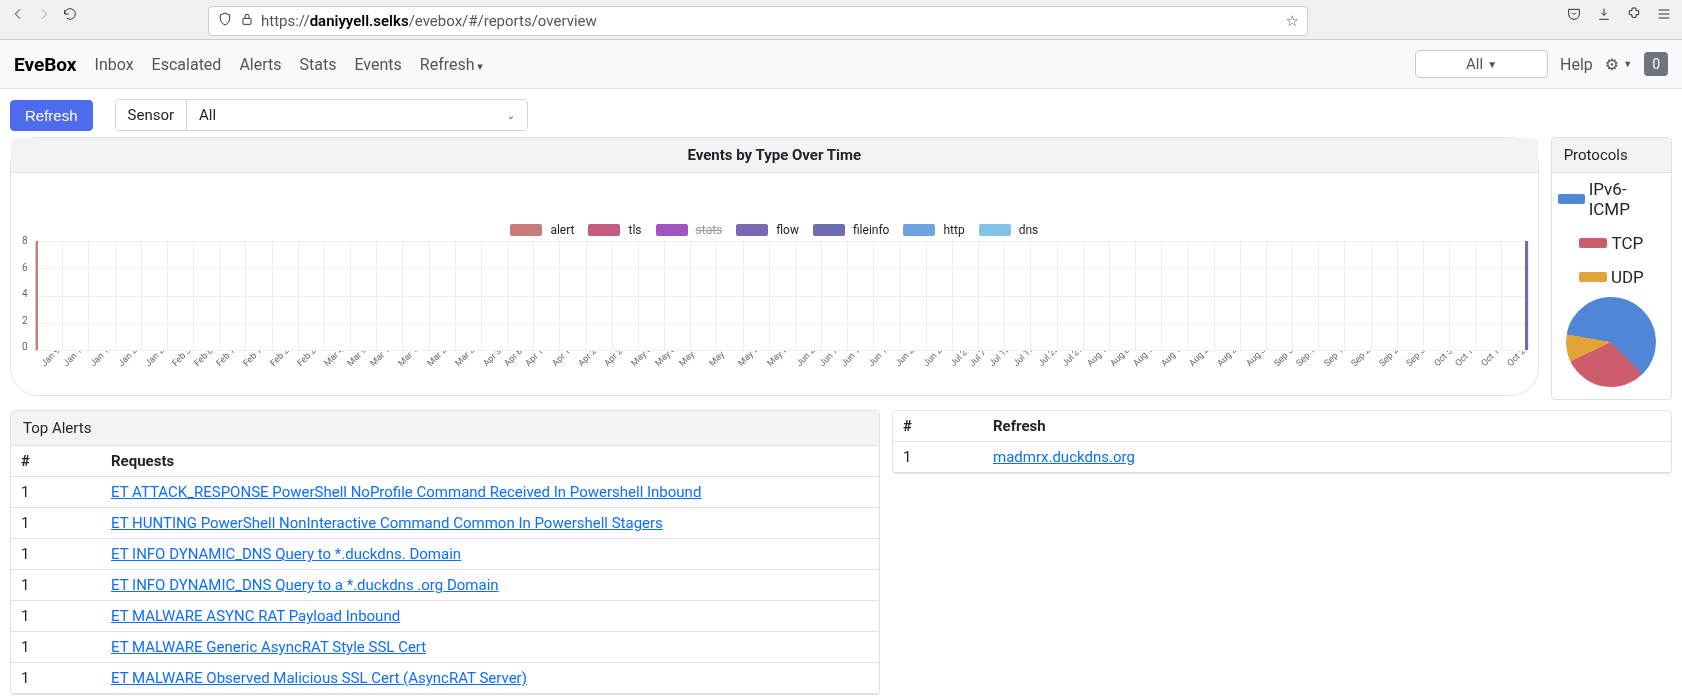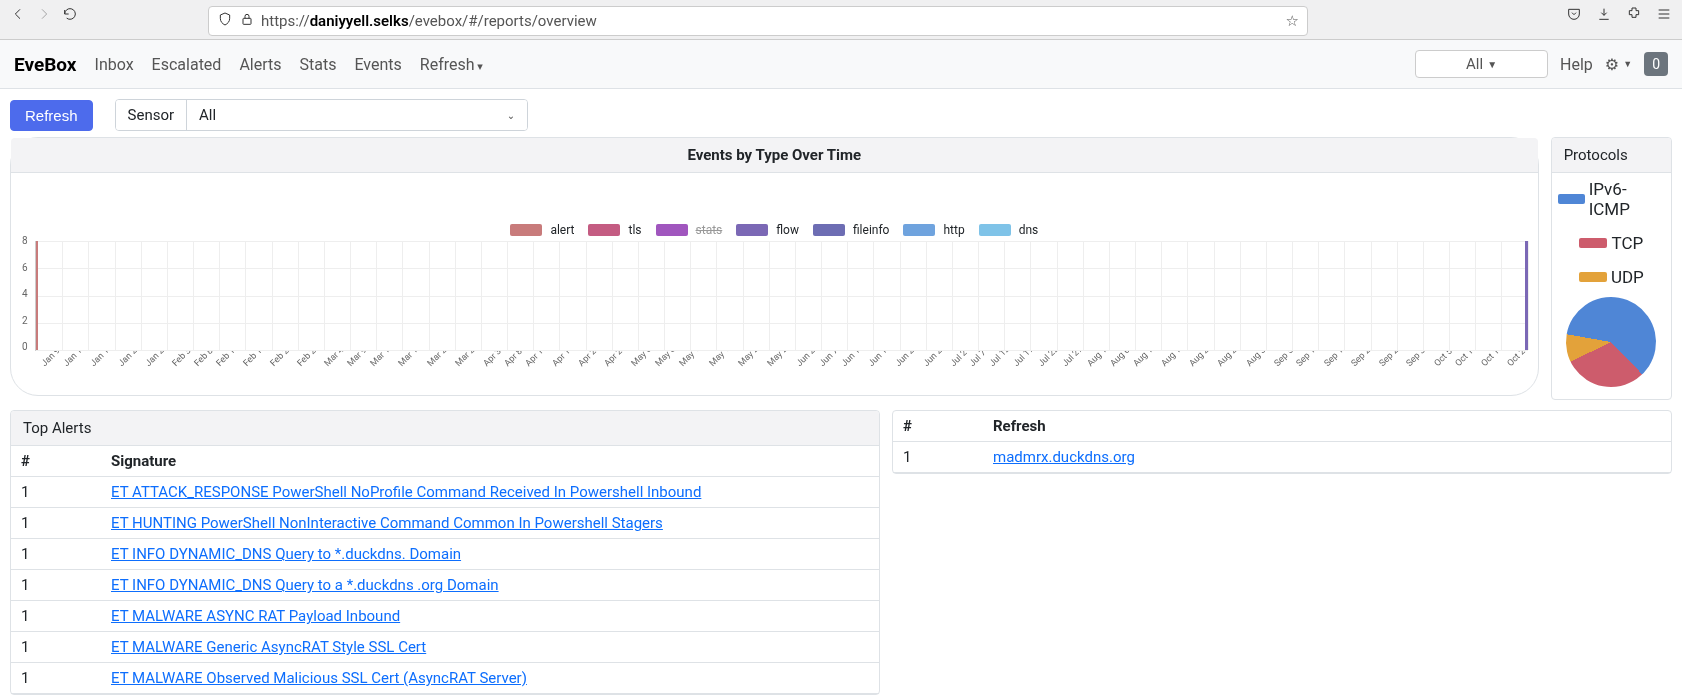--- a/index.html
+++ b/index.html
@@ -458,21 +458,21 @@
   </div>
 </div>
 
 <div class="lower-area">
   <div class="table-card">
     <div class="card-header">Top Alerts</div>
     <table class="table">
       <thead>
           <tr>
         <th style="width:90px">#</th>
-        <th>Signature</th>
+        <th>Requests</th>
       </tr>
         </thead>
       <tbody id="alerts-body">
           <tr>
             <td>1</td>
             <td><a href="#">ET ATTACK_RESPONSE PowerShell NoProfile Command Received In Powershell Inbound</a></td>
           </tr>
           <tr>
             <td>1</td>
             <td><a href="#">ET HUNTING PowerShell NonInteractive Command Common In Powershell Stagers</a></td>

